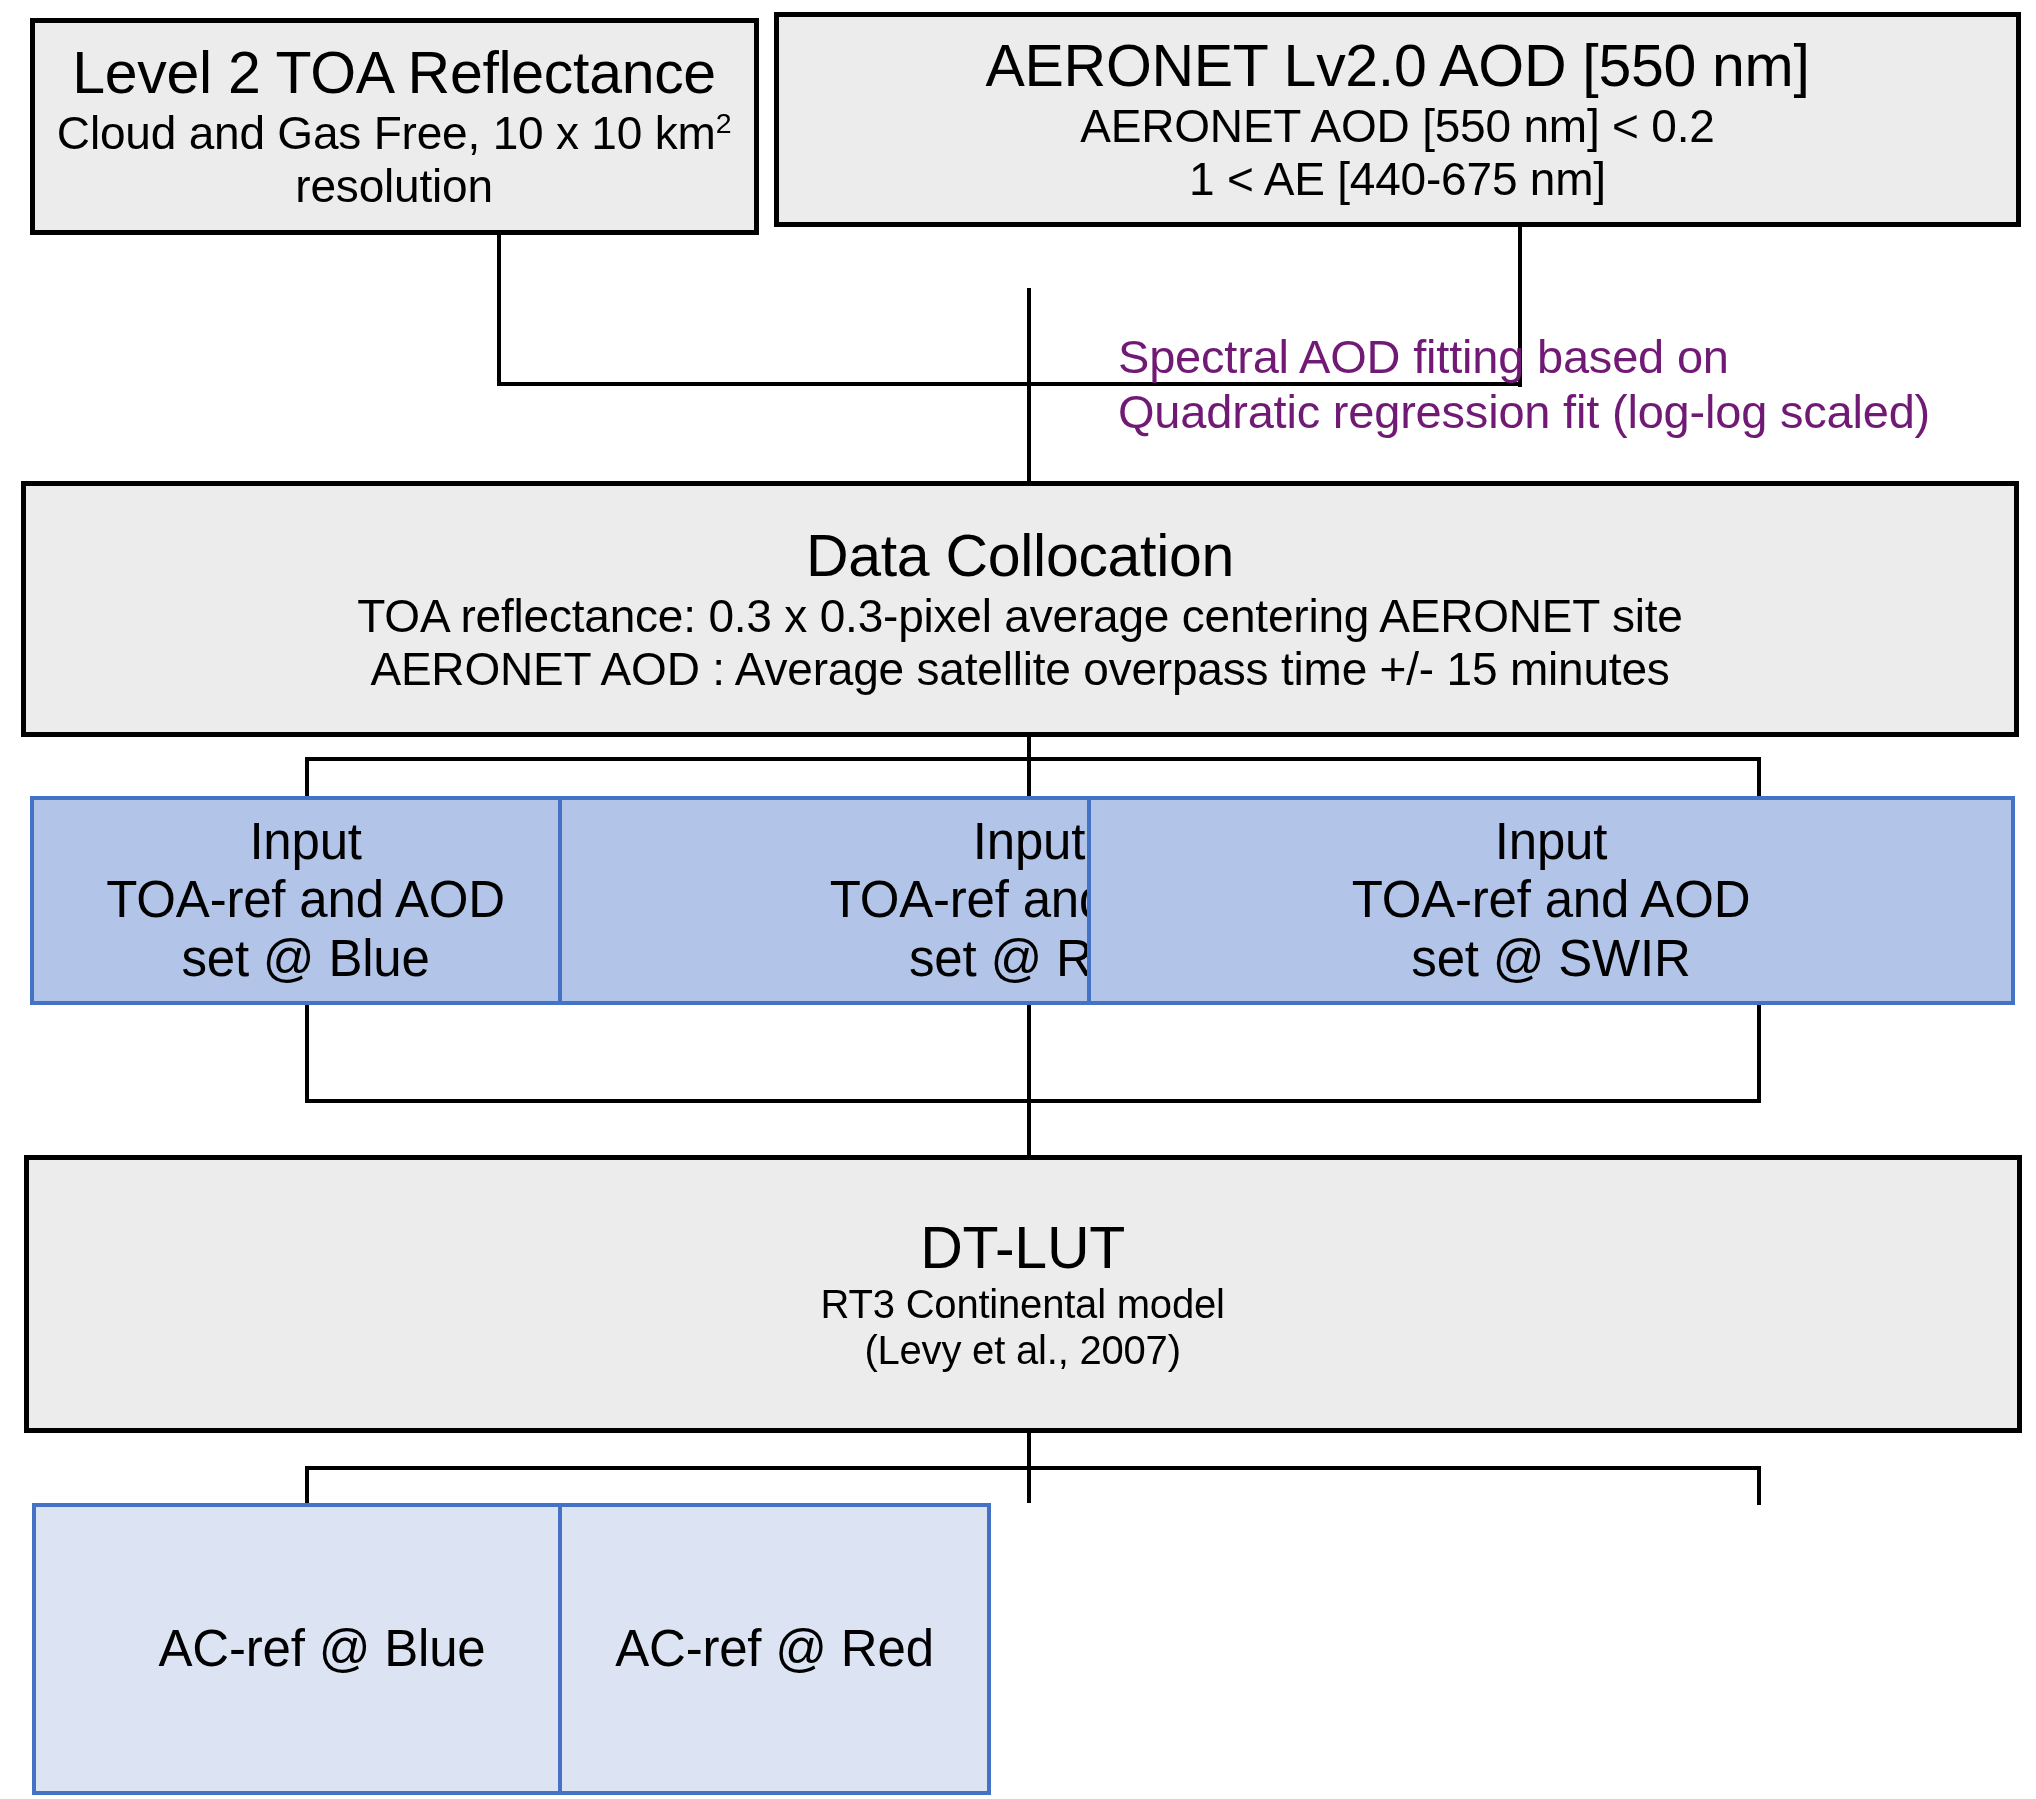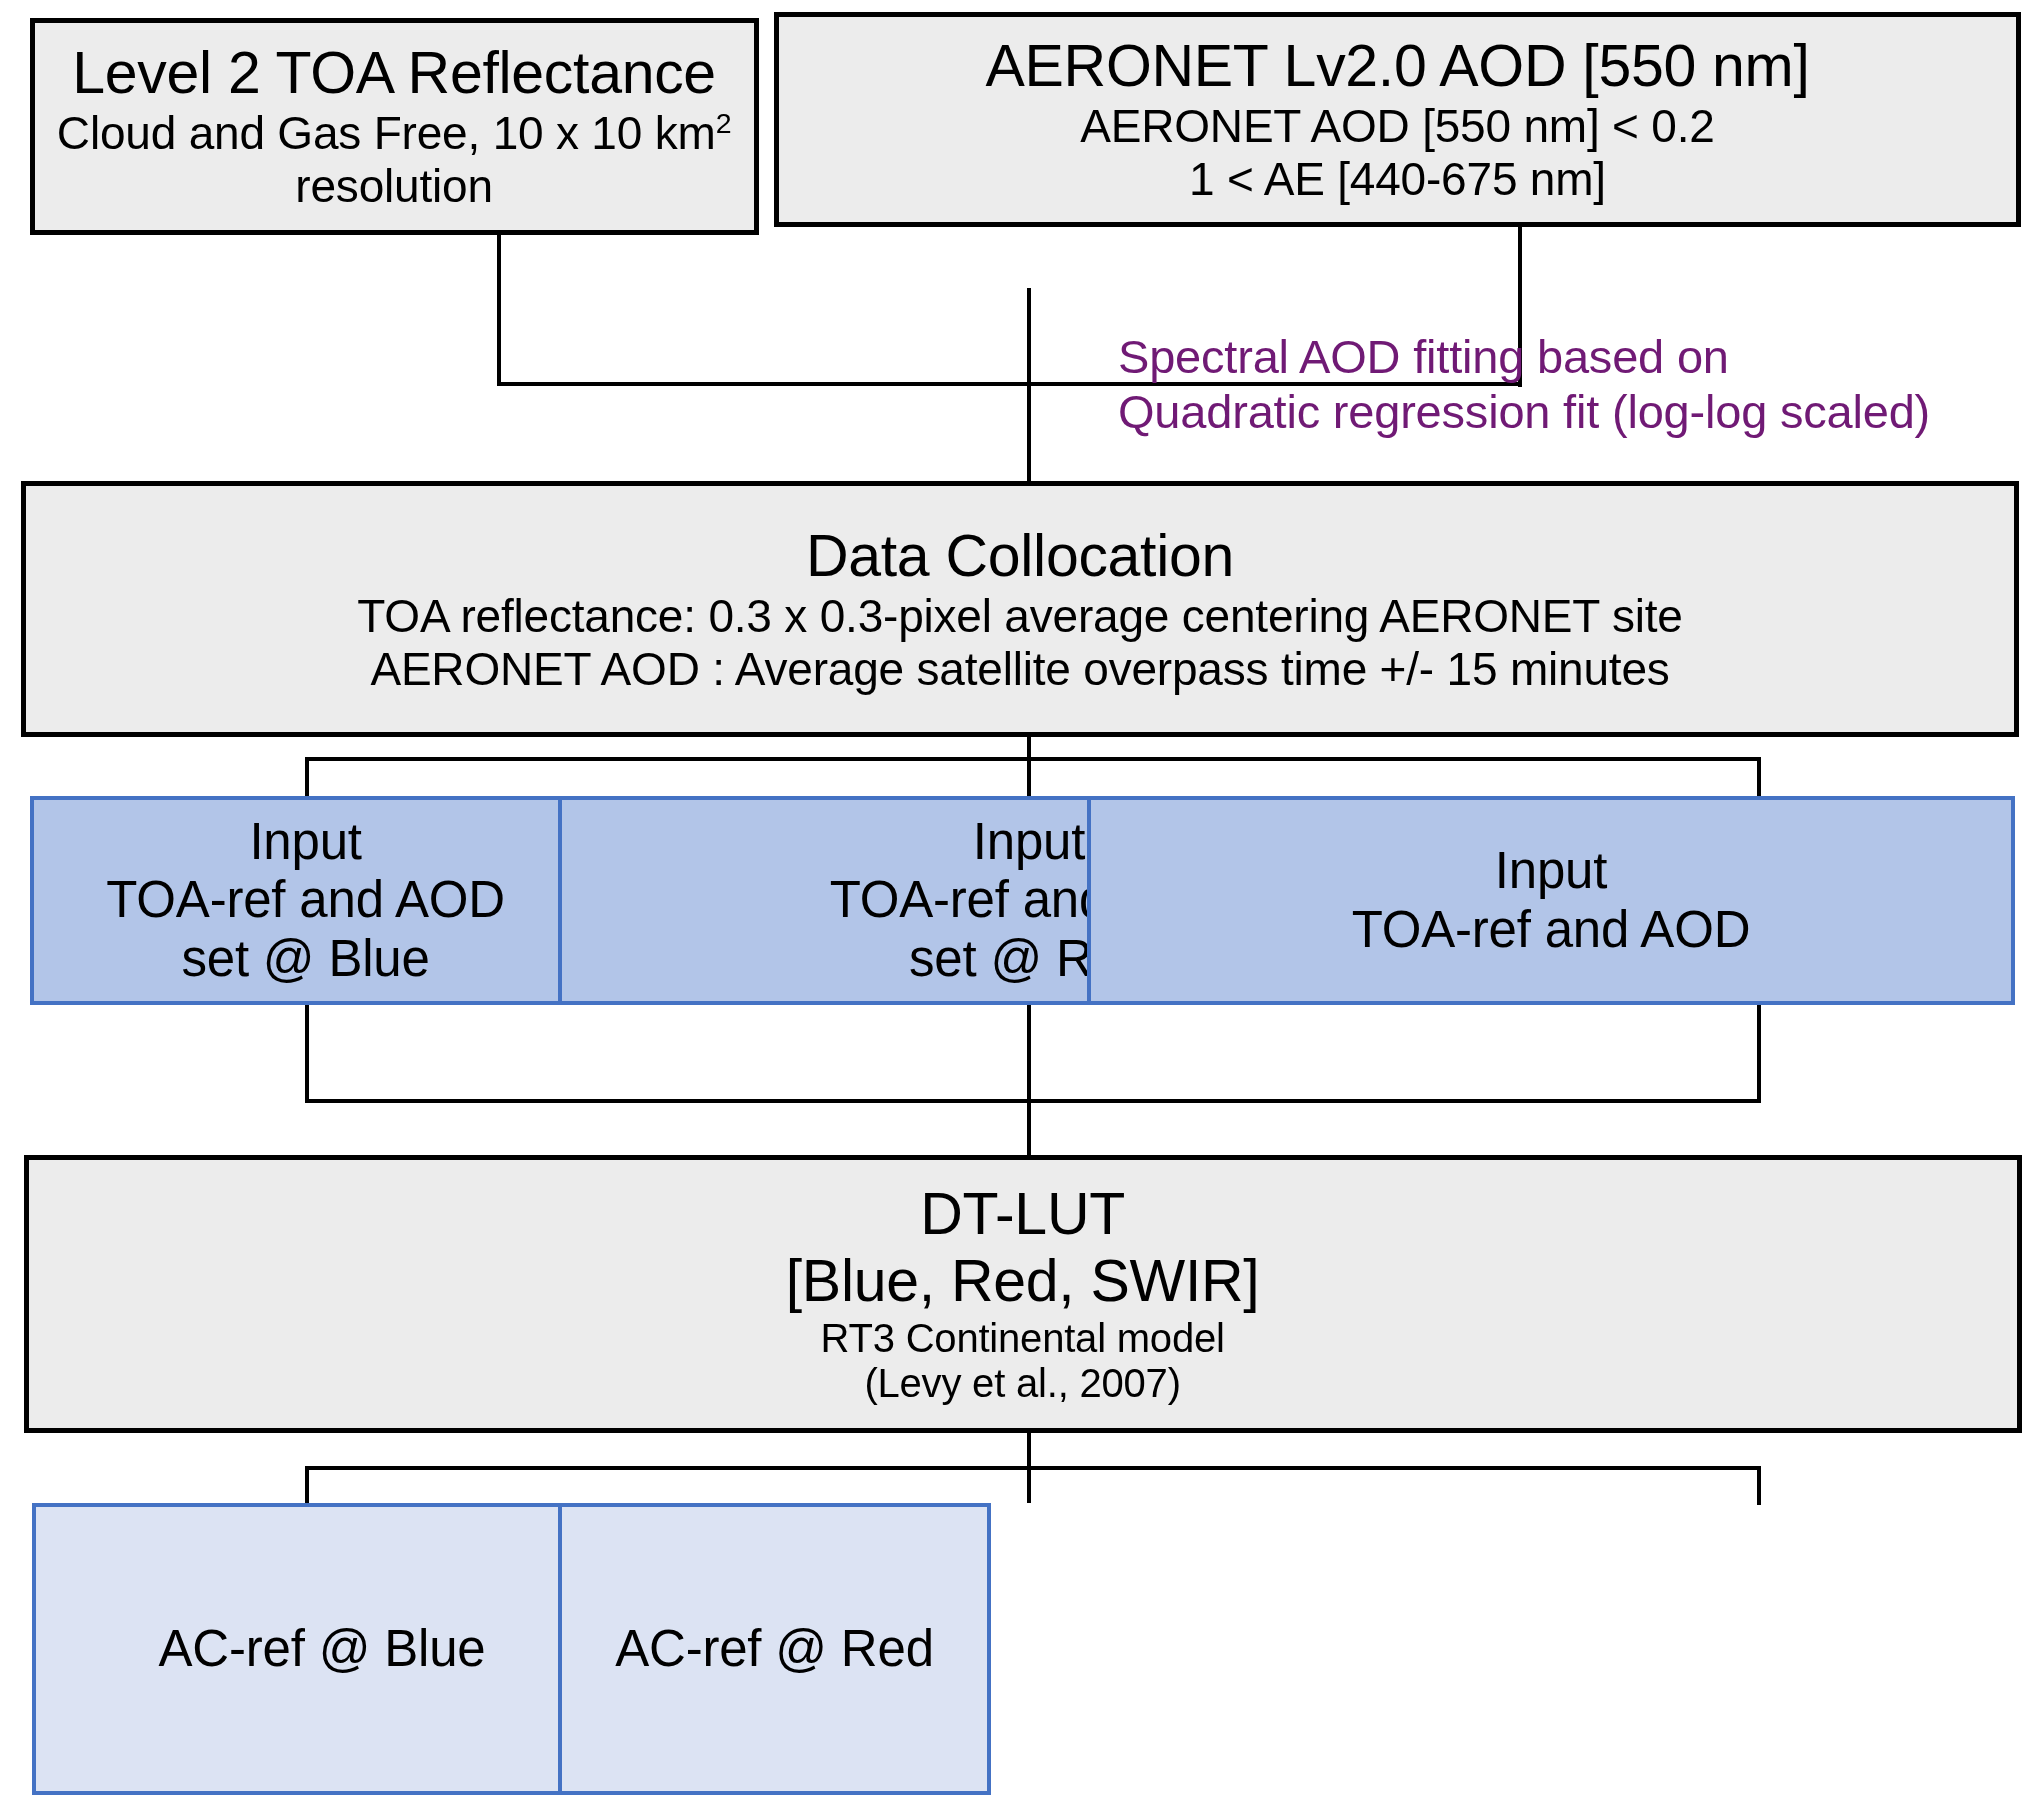--- a/index.html
+++ b/index.html
@@ -129,21 +129,20 @@
   </div>
 
   <div class="node blue-in" style="left:558px; top:796px; width:942px; height:209px;">
       <div class="plain">Input</div>
       <div class="plain">TOA-ref and AOD</div>
       <div class="plain">set @ Red</div>
     </div>
 
   <div class="node gray" style="left:23.6px; top:1155px; width:1998px; height:278px;">
     <div class="ttl">DT-LUT</div>
-    <div class="ttl">[Blue, Red, SWIR]</div>
     <div class="small">RT3 Continental model</div>
     <div class="small">(Levy et al., 2007)</div>
   </div>
 
   <div class="ln v" style="left:305px;  top:1005px; height:97px;"></div>
   <div class="ln v" style="left:1027px; top:1005px; height:97px;"></div>
   <div class="ln v" style="left:1757px; top:1005px; height:97px;"></div>
   <div class="ln h" style="left:305px;  top:1099px; width:1456px;"></div>
   <div class="ln v" style="left:1027px; top:1099px; height:57px;"></div>
 
@@ -156,15 +155,16 @@
     <div class="plain">AC-ref @ Blue</div>
   </div>
 
   <div class="node blue-out" style="left:558px; top:1503px; width:433px; height:292px;">
       <div class="plain">AC-ref @ Red</div>
     </div>
 
 <div class="node blue-in" style="left:1087px; top:796px; width:928px; height:209px;">
       <div class="plain">Input</div>
       <div class="plain">TOA-ref and AOD</div>
+      <div class="plain">set @ SWIR</div>
     </div>
   </div>
 
 
 </body></html>

